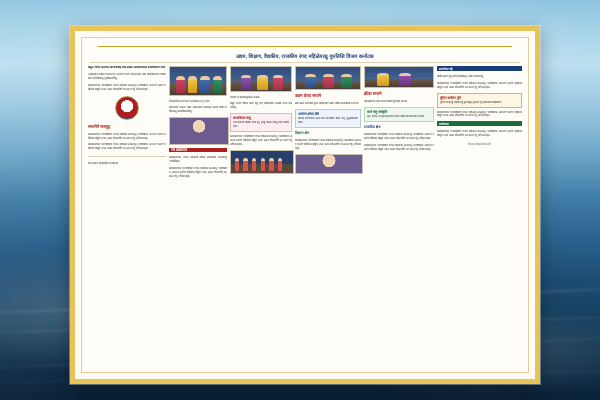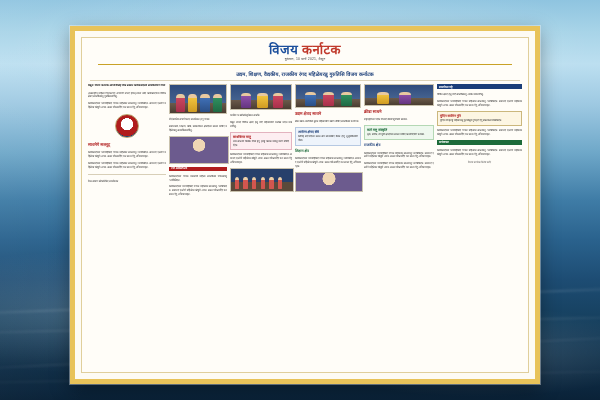--- a/index.html
+++ b/index.html
@@ -294,27 +294,20 @@
   <div class="backdrop"></div>
   <div class="wave w1"></div>
   <div class="wave w2"></div>
   <div class="wave w3"></div>
   <div class="wave w4"></div>
 
   <div class="frame">
     <div class="frame-inner">
       <div class="paper">
 
-        <div class="masthead">
-          <div class="mast-title">
-            <span class="blue">विजय</span>
-            <span>कर्नाटक</span>
-          </div>
-          <div class="mast-date">बुधवार, 10 मार्च 2021, मैसूरु</div>
-        </div>
         <div class="mast-rule"></div>
 
         <div class="subhead">उद्यम, शिक्षण, वैद्यकीय, राजकीय रंगद महिळेयरन्नु गुरुतिसि विजय कर्नाटक</div>
         <div class="hr-thin"></div>
 
         <div class="body-grid">
 
           <div class="col c1">
             <div class="txt k lead">मैसूरु: विजय कर्नाटक आयोजिसिद्द विक सम्मान कार्यक्रमदल्लि साधकियरिगे गौरव</div>
             <div class="txt">अंतरराष्ट्रीय महिळा दिनाचरणद अंगवागि नगरद होटेल्‘नल्लि नडेद कार्यक्रमदल्लि विविध क्षेत्रद साधकियरन्नु गुरुतिसलायितु.</div>

